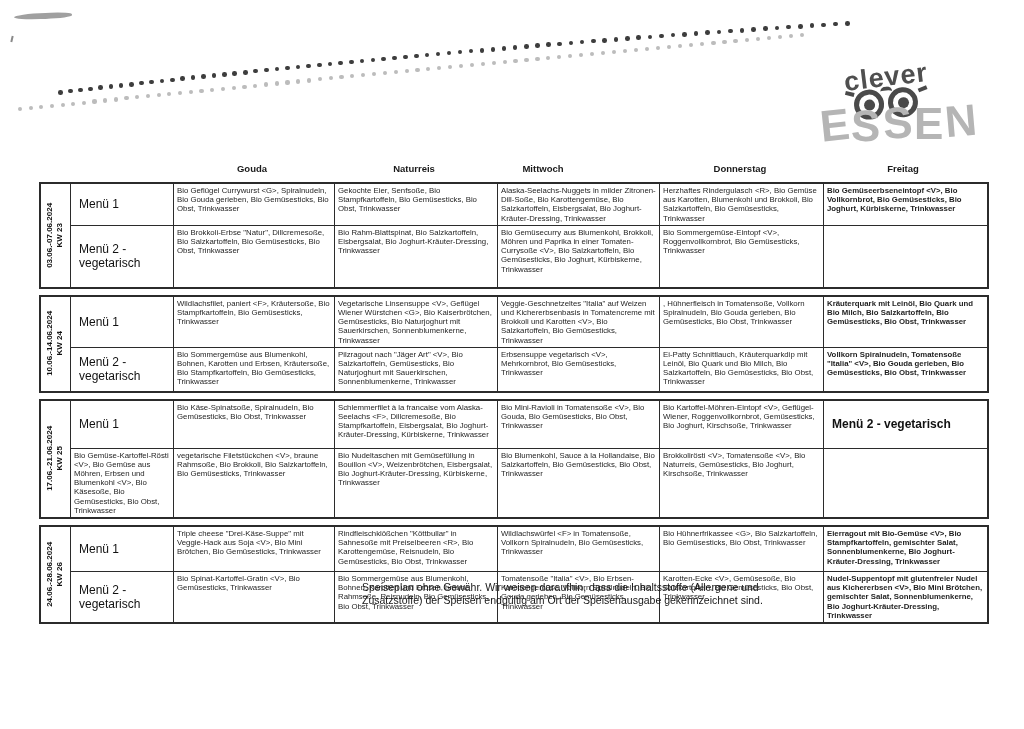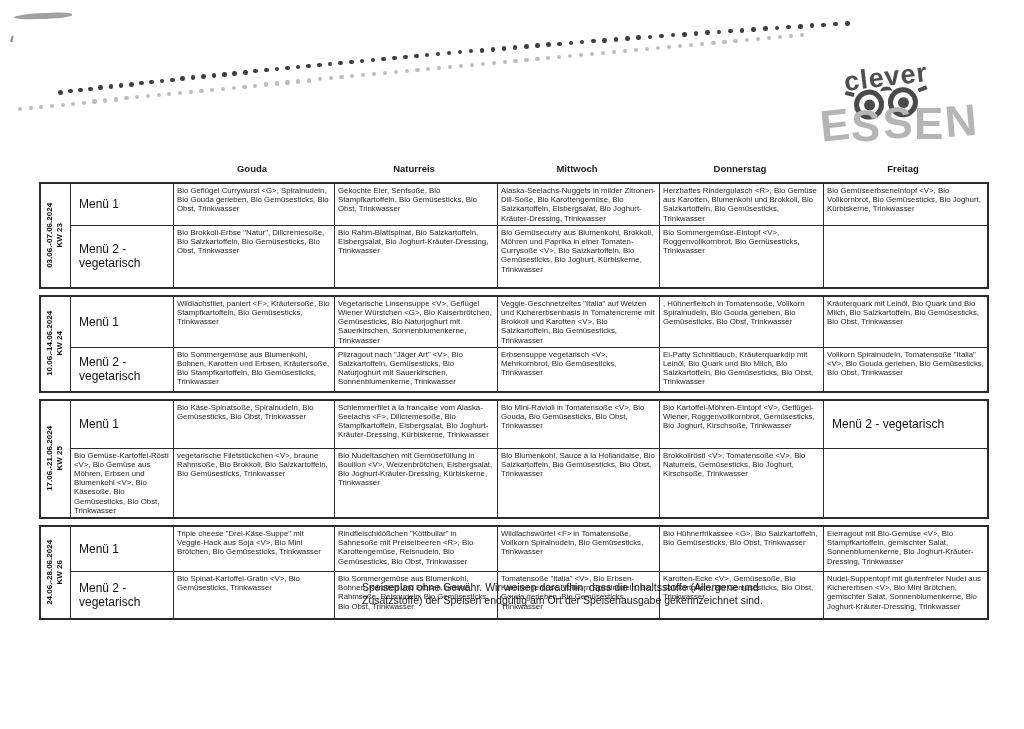--- a/index.html
+++ b/index.html
@@ -36,21 +36,21 @@
 
   
   .day{position:absolute;top:163px;transform:translateX(-50%);font-size:9.5px;font-weight:bold;color:#1a1a1a;}
 
   
   .table-wrap{position:absolute;left:39px;top:182px;width:950px;}
   .week-block{display:grid;grid-template-columns:30px 103px 161px 163px 162px 164px 163px;
               border:2px solid #2b2b2b;margin-bottom:6px;background:#fff;}
   .cell{border-right:1px solid #2b2b2b;border-bottom:1px solid #2b2b2b;
         padding:2px 3px;font-size:7.8px;line-height:1.18;color:#1e1e1e;overflow:hidden;}
-  .cell:nth-child(7),.cell:nth-child(13){border-right:none;}
+  .cell:nth-child(7),.cell:nth-child(13){border-right:none;font-weight:bold;}
   .cell:nth-child(n+8){border-bottom:none;}
   .date-cell{grid-row:1 / span 2;border-bottom:none;display:flex;align-items:center;justify-content:center;padding:0;}
   .rot{transform:rotate(-90deg);white-space:nowrap;text-align:center;font-weight:bold;
        font-size:8px;line-height:1.3;color:#111;}
   .label-cell{font-weight:normal;font-size:12px;display:flex;align-items:center;padding-left:8px;color:#111;}
 
   
   .footer{position:absolute;left:362px;top:581px;width:432px;font-size:10.5px;line-height:1.25;color:#161616;}
 </style>
 </head>
@@ -222,21 +222,21 @@
         </div>
       <div class="arm r"></div>
     </div>
     <div class="logo-essen"><span style="transform: rotate(-4deg) translateY(0px);">E</span><span style="transform: rotate(3deg) translateY(2px);">S</span><span style="transform: rotate(-2deg) translateY(0px);">S</span><span style="transform: rotate(2deg) translateY(2px);">E</span><span style="transform: rotate(-3deg) translateY(0px);">N</span></div>
   </div>
 
 
   <div>
     <span class="day" style="left:252px">Gouda</span>
     <span class="day" style="left:414px">Naturreis</span>
-    <span class="day" style="left:577px">Mittwoch</span>
+    <span class="day" style="left:543px">Mittwoch</span>
     <span class="day" style="left:740px">Donnerstag</span>
     <span class="day" style="left:903px">Freitag</span>
   </div>
 
   <div class="table-wrap">
       <div class="week-block" style="grid-template-rows: minmax(40px, auto) minmax(61px, auto);">
         <div class="cell date-cell">
           <div class="rot">
             <div>03.06.-07.06.2024</div>
             <div>KW 23</div>

